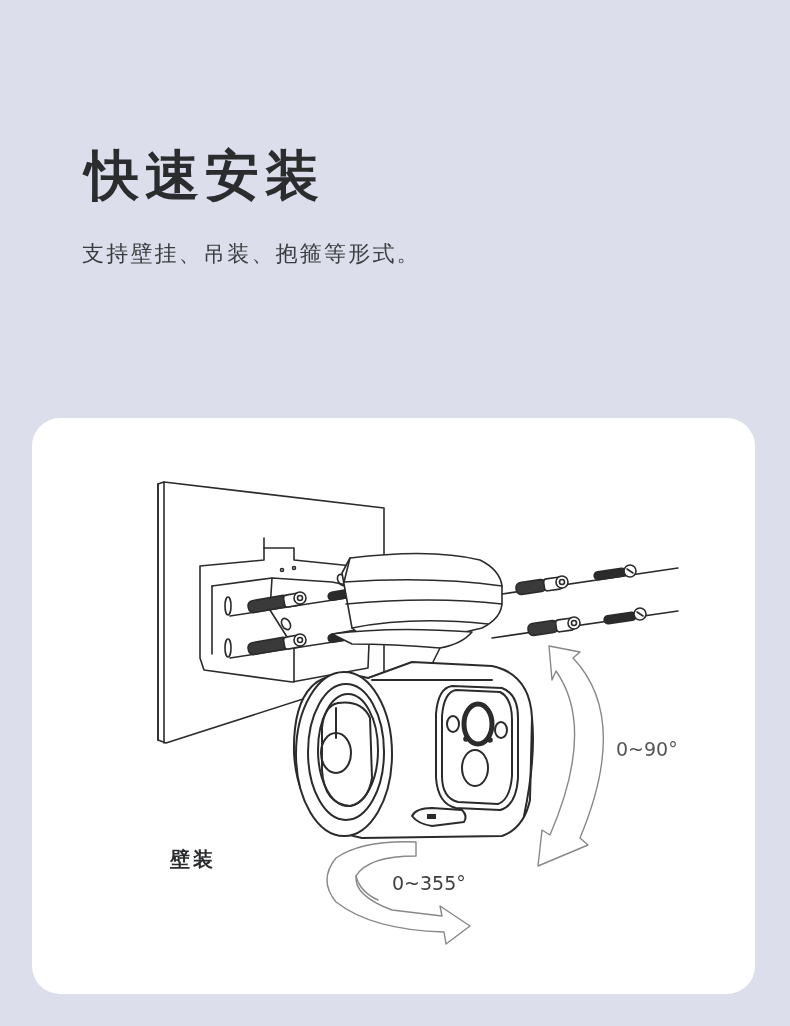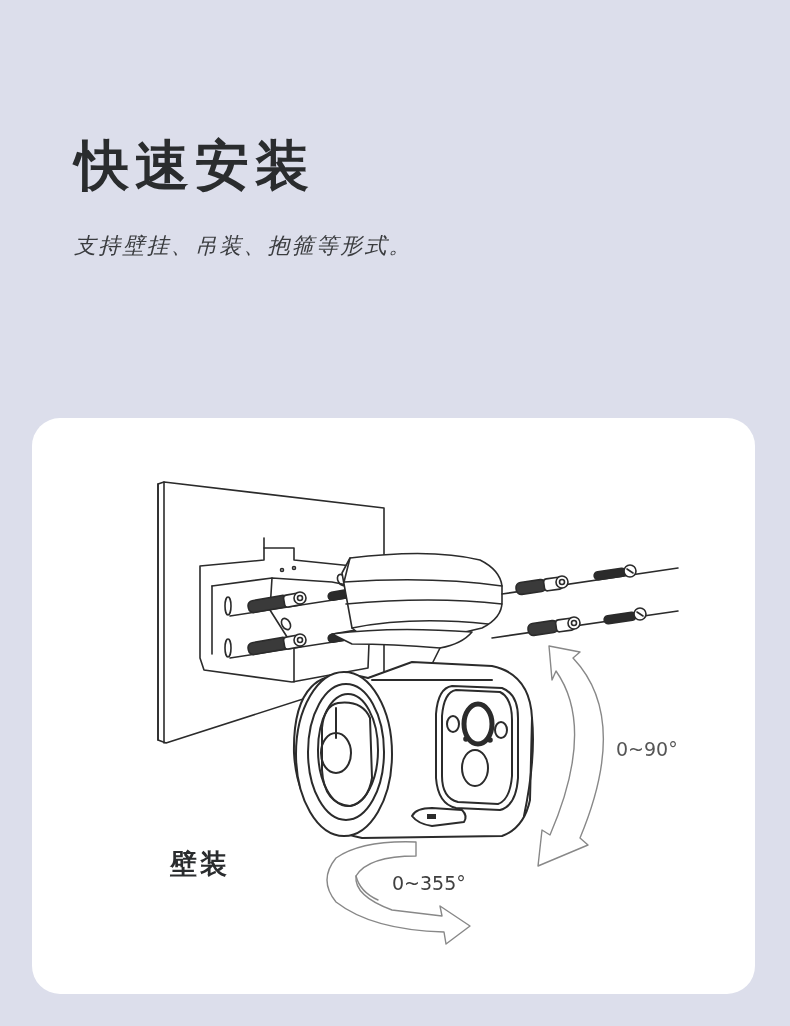--- a/index.html
+++ b/index.html
@@ -11,50 +11,49 @@
     font-family: "DejaVu Sans", "Liberation Sans", sans-serif;
   }
   .title {
     position: absolute;
     left: 72px; top: 128px;
     font-size: 54px;
     font-weight: bold;
     letter-spacing: 6px;
     color: #2a2c2e;
     line-height: 70px;
-    margin: 3px;
+    margin: 13px;
   }
   .desc {
     position: absolute;
     left: 74px; top: 226px;
-    margin: 0;
+    margin: 8px;
     color: #3a3c3f;
     font-size: 22px;
     line-height: 40px;
     letter-spacing: 2.2px;
-    font-style: italic;
   }
   .desc div { white-space: nowrap; }
   .card {
     position: absolute;
     left: 32px; top: 418px;
     width: 723px; height: 576px;
     background: #ffffff;
     border-radius: 28px;
     overflow: hidden;
   }
   .card svg.illust {
     position: absolute;
     left: 0; top: 0;
     width: 723px; height: 576px;
   }
   .label-mount {
     position: absolute;
     left: 138px; top: 428px;
-    font-size: 27px;
+    font-size: 20px;
     font-weight: bold;
     color: #2a2c2e;
     letter-spacing: 3px;
     text-align: center;
   }
   .label-tilt {
     position: absolute;
     left: 584px; top: 320px;
     font-size: 19px;
     color: #555;

